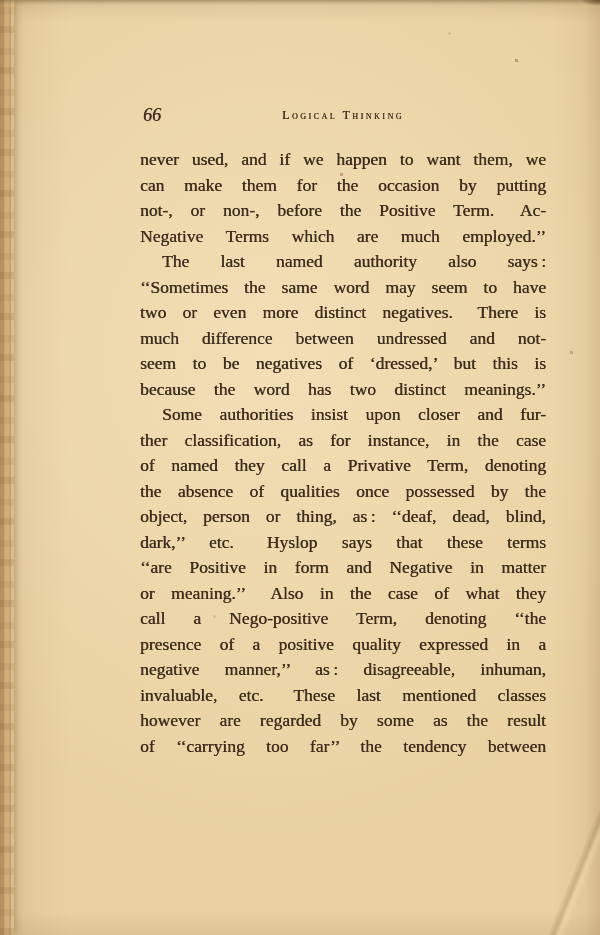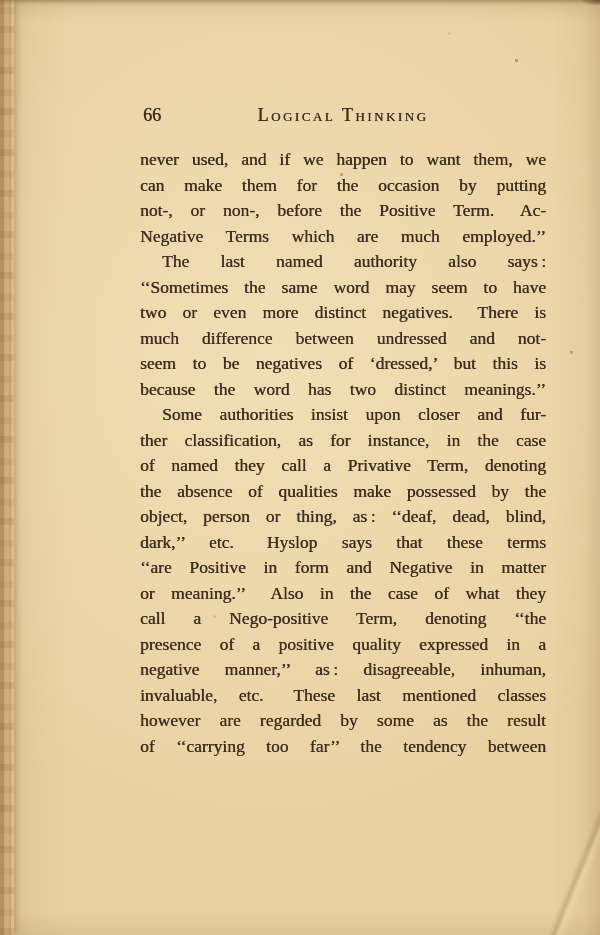--- a/index.html
+++ b/index.html
@@ -57,27 +57,27 @@
       449px 33px 0 0.5px rgba(120,85,50,0.28);
   }
   .text-block {
     position: absolute; left: 140px; top: 104px; width: 406px;
     color: var(--ink);
     text-shadow: 0.4px 0 0 rgba(62,46,32,0.85);
   }
   .header { position: relative; height: 22px; }
   .pagenum {
     position: absolute; left: 3px; top: 0;
-    font-size: 18px; line-height: 22px;
+    font-size: 18px; line-height: 22px; font-style: italic;
   }
   .runhead {
     position: absolute; left: 50%; top: 0; transform: translateX(-50%);
     font-variant: small-caps;
     letter-spacing: 2.5px;
-    font-size: 18px; line-height: 22px;
+    font-size: 12px; line-height: 22px;
     white-space: nowrap;
   }
   .body-text { margin-top: 21px; }
   .line {
     font-size: 17.5px;
     line-height: 25.5px;
     text-align: justify;
     text-align-last: justify;
     text-justify: inter-word;
   }
@@ -111,21 +111,21 @@
           <div class="line"><span>‘‘Sometimes the same word may seem to have</span></div>
           <div class="line"><span>two or even more distinct negatives.  There is</span></div>
           <div class="line"><span>much difference between </span><span class="it">undressed</span><span> and </span><span class="it">not-</span></div>
           <div class="line"><span>seem to be negatives of ‘dressed,’ but this is</span></div>
           <div class="line"><span>because the word has two distinct meanings.’’</span></div>
         </div>
         <div>
           <div class="line indent"><span>Some authorities insist upon closer and fur-</span></div>
           <div class="line"><span>ther classification, as for instance, in the case</span></div>
           <div class="line"><span>of named they call a </span><span class="it">Privative Term,</span><span> denoting</span></div>
-          <div class="line"><span>the absence of qualities make possessed by the</span></div>
+          <div class="line"><span>the absence of qualities once possessed by the</span></div>
           <div class="line"><span>object, person or thing, as : ‘‘deaf, dead, blind,</span></div>
           <div class="line"><span>dark,’’ etc.  Hyslop says that these terms</span></div>
           <div class="line"><span>‘‘are Positive in form and Negative in matter</span></div>
           <div class="line"><span>or meaning.’’  Also in the case of what they</span></div>
           <div class="line"><span>call a </span><span class="it">Nego-positive Term,</span><span> denoting ‘‘the</span></div>
           <div class="line"><span>presence of a positive quality expressed in a</span></div>
           <div class="line"><span>negative manner,’’ as : disagreeable, inhuman,</span></div>
           <div class="line"><span>invaluable, etc.  These last mentioned classes</span></div>
           <div class="line"><span>however are regarded by some as the result</span></div>
           <div class="line"><span>of ‘‘carrying too far’’ the tendency between</span></div>

